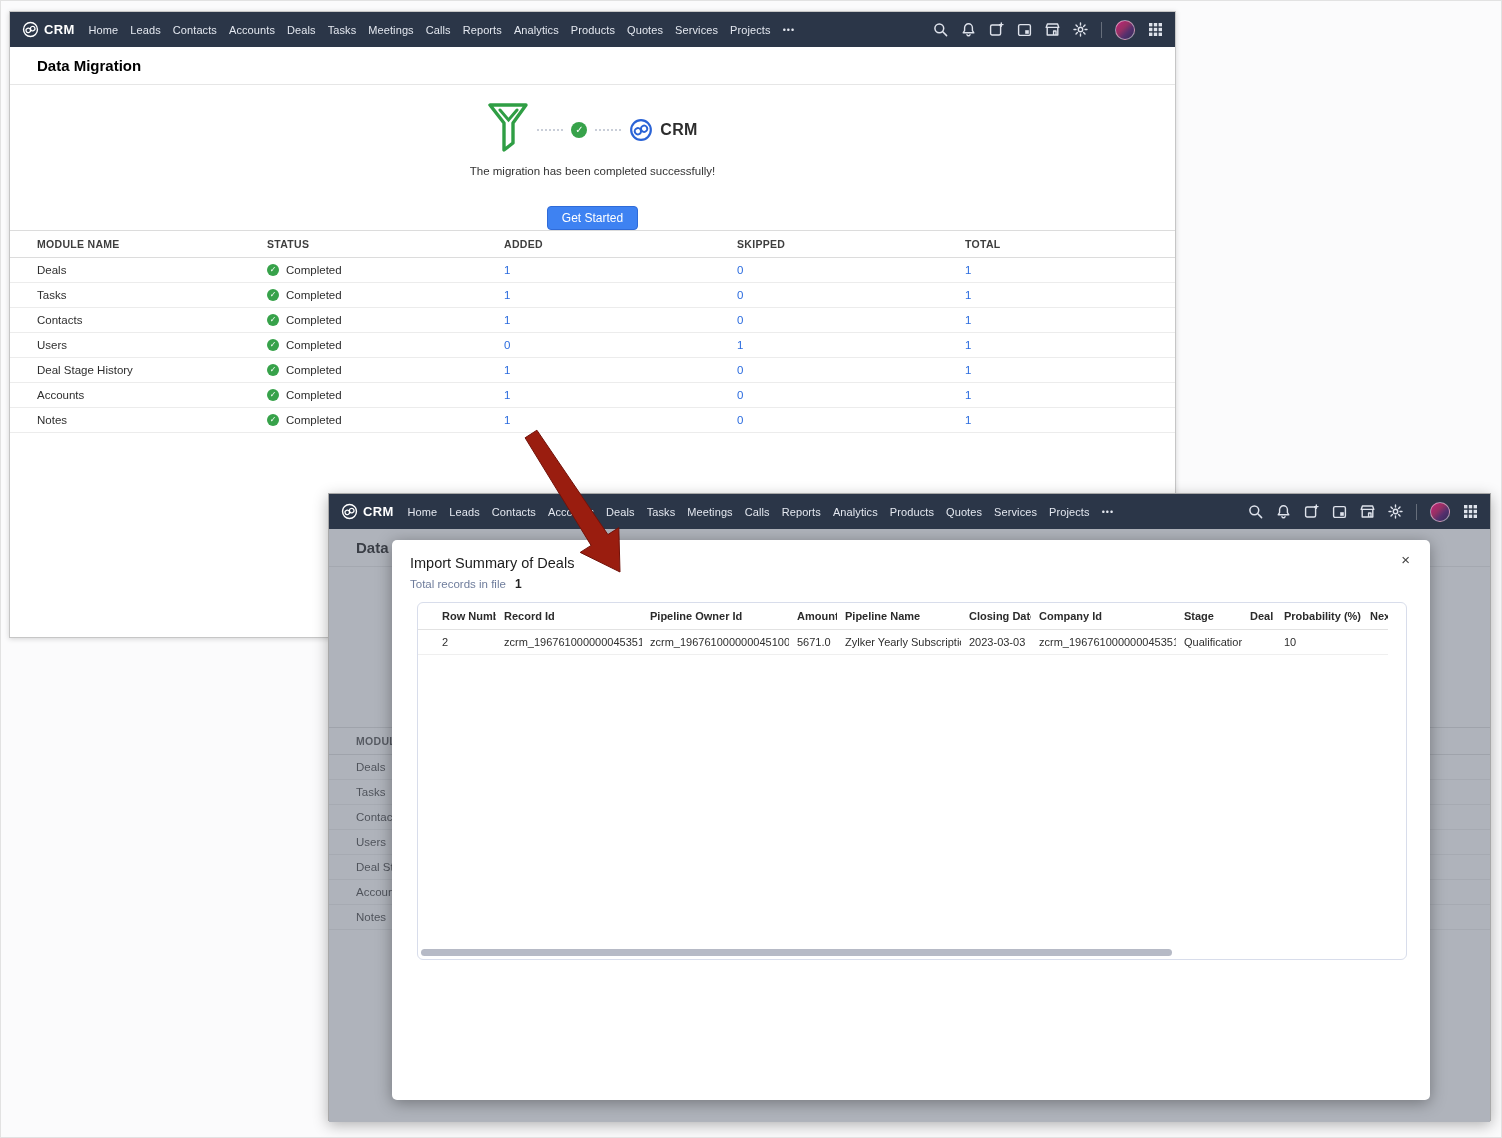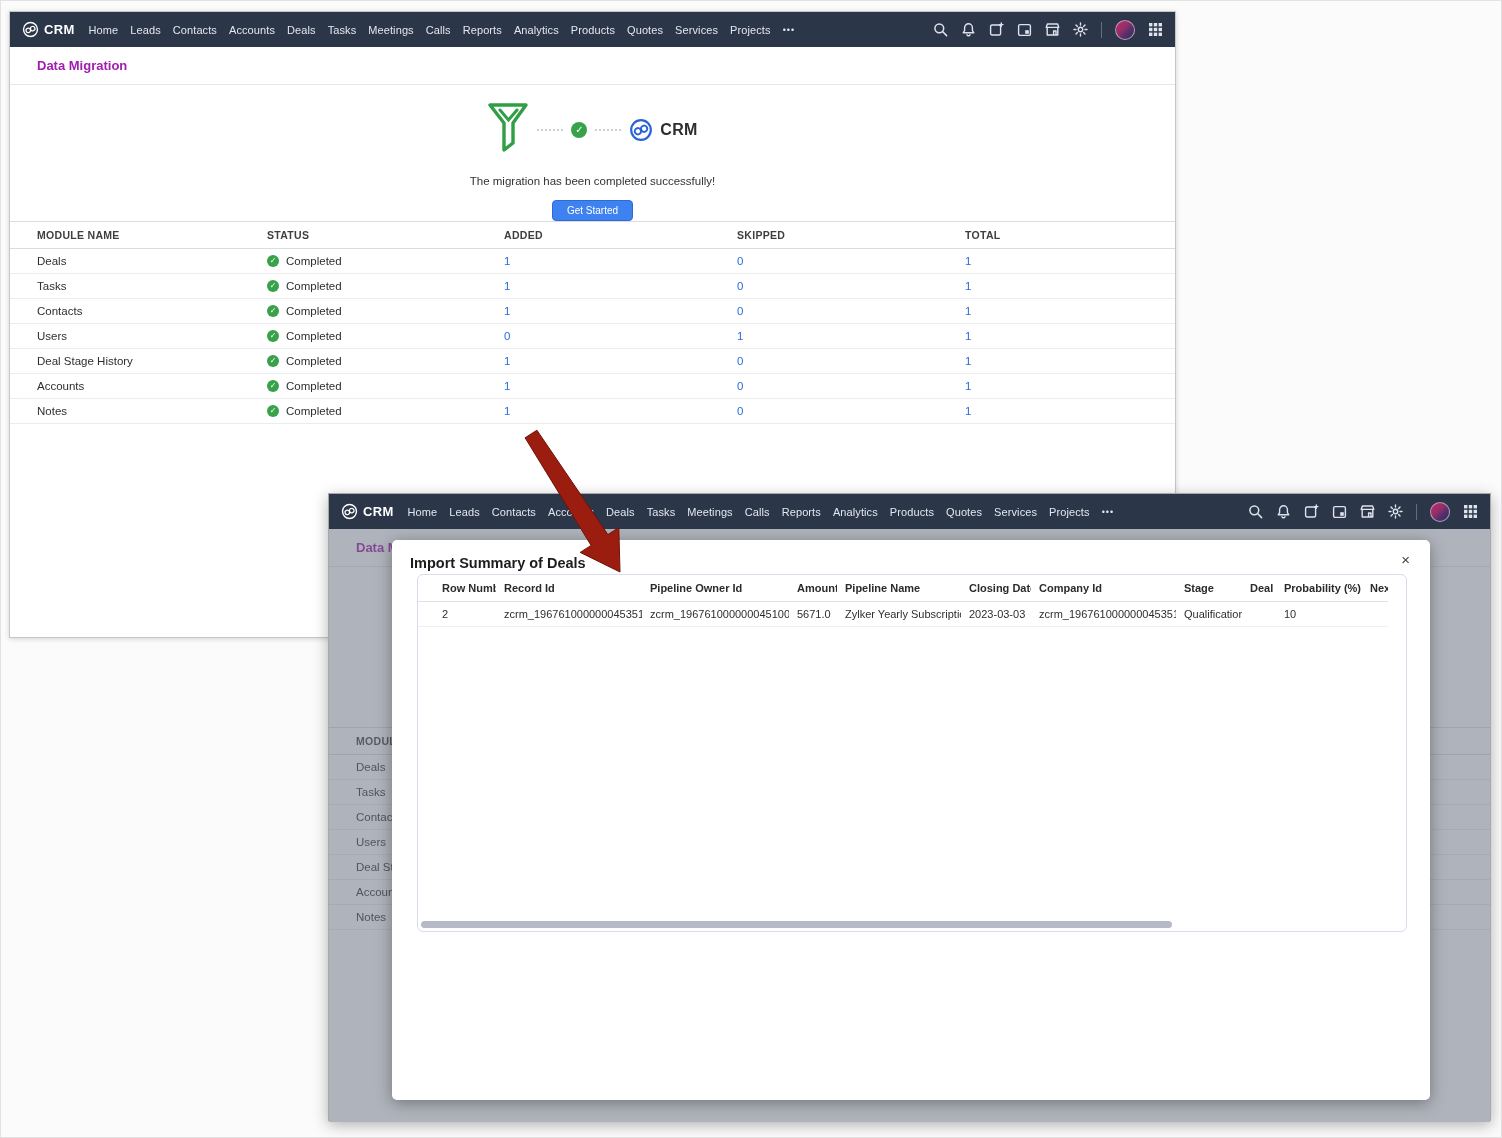--- a/index.html
+++ b/index.html
@@ -41,36 +41,36 @@
   .nav-ic svg { display:block; }
   .nav-sep { width:1px; height:16px; background:rgba(255,255,255,.28); }
   .avatar {
     width:20px; height:20px; border-radius:50%;
     background:linear-gradient(135deg,#c2247a 0%,#963064 40%,#53306e 65%,#352a52 100%);
     border:1px solid rgba(255,255,255,.5); cursor:pointer;
   }
 
   
   .page-header { height:38px; display:flex; align-items:center; padding-left:27px; border-bottom:1px solid #e6e6e6; }
-  .page-title { font-size:13px; font-weight:700; color:#a21caf; }
+  .page-title { font-size:15px; font-weight:700; color:#000000; }
 
   
   .hero { text-align:center; margin-top:16px; }
   .logo-row { display:flex; align-items:center; justify-content:center; gap:8px; height:58px; }
   .dots { width:26px; border-top:2px dotted #c9ced8; }
   .check-badge {
     width:16px; height:16px; border-radius:50%; background:#37a24a; color:#fff;
     font-size:10px; line-height:16px; text-align:center; display:inline-block;
   }
   .crm-mark { display:flex; align-items:center; gap:7px; }
   .crm-mark b { font-size:16px; color:#2d2d2d; letter-spacing:.3px; }
-  .hero-msg { font-size:11.5px; color:#333; line-height:1.45; margin-top:14px; }
+  .hero-msg { font-size:11.5px; color:#333; line-height:1.45; margin-top:4px; }
   .btn-primary {
-    margin-top:10px; background:#3e82f2; border:1px solid #2f6bd8; color:#fff;
-    font-size:10px; padding:4px 14px; border-radius:4px; cursor:pointer;
+    margin-top:26px; background:#3e82f2; border:1px solid #2f6bd8; color:#fff;
+    font-size:12px; padding:4px 14px; border-radius:4px; cursor:pointer;
     font-family:inherit;
   }
 
   
   .mig-table { width:100%; border-collapse:collapse; table-layout:fixed; }
   .mig-table col.c1{width:257px}.mig-table col.c2{width:237px}
   .mig-table col.c3{width:233px}.mig-table col.c4{width:228px}
   .mig-table th {
     text-align:left; font-size:10.5px; font-weight:600; color:#3e3e3e;
     letter-spacing:.3px; padding:7px 0; border-top:1px solid #dcdcdc; border-bottom:1px solid #dcdcdc;
@@ -88,21 +88,21 @@
   .dim-wrap { position:relative; height:593px; overflow:hidden; background:#fff; }
   .spacer160 { height:160px; }
   .overlay { position:absolute; inset:0; background:rgba(108,114,129,.54); }
 
   
   .modal {
     position:absolute; left:63px; top:11px; width:1038px; height:560px;
     background:#fff; border-radius:5px; box-shadow:0 3px 16px rgba(0,0,0,.35);
   }
   .modal-head { padding:14px 18px 0 18px; position:relative; }
-  .modal-title { font-size:14.5px; font-weight:700; color:#1c1c1c; }
+  .modal-title { font-size:14.5px; font-weight:400; color:#1c1c1c; }
   .modal-close {
     position:absolute; right:20px; top:12px; font-size:15px; color:#444; cursor:pointer; line-height:1;
   }
   .total-line { padding:5px 18px 9px 18px; font-size:11.5px; }
   .total-label { color:#6f7d9c; }
   .total-value { color:#222; font-weight:700; margin-left:9px; font-size:12px; }
   .tabs { display:flex; align-items:stretch; height:35px; padding-left:25px; padding-right:22px; }
   .tab {
     display:flex; align-items:center; padding:0 22px; font-size:11.5px; color:#2f2f2f;
     background:#fff; cursor:pointer; border-bottom:2.5px solid transparent; white-space:nowrap;
@@ -556,20 +556,23 @@
             <td>1</td>
           </tr>
         </tbody>
     </table>
     <div class="overlay"></div>
 
     <div class="modal">
       <div class="modal-head">
         <span class="modal-title">Import Summary of Deals</span>
         <span class="modal-close">×</span>
+      </div>
+      <div class="total-line">
+        <span class="total-label">Total records in file</span><span class="total-value">1</span>
       </div>
       <div class="pane">
         <div class="tbl-wrap">
           <table class="imp-table" id="imp-table">
             <colgroup>
               <col class="k1">
                 <col class="k2">
                 <col class="k3">
                 <col class="k4">
                 <col class="k5">

